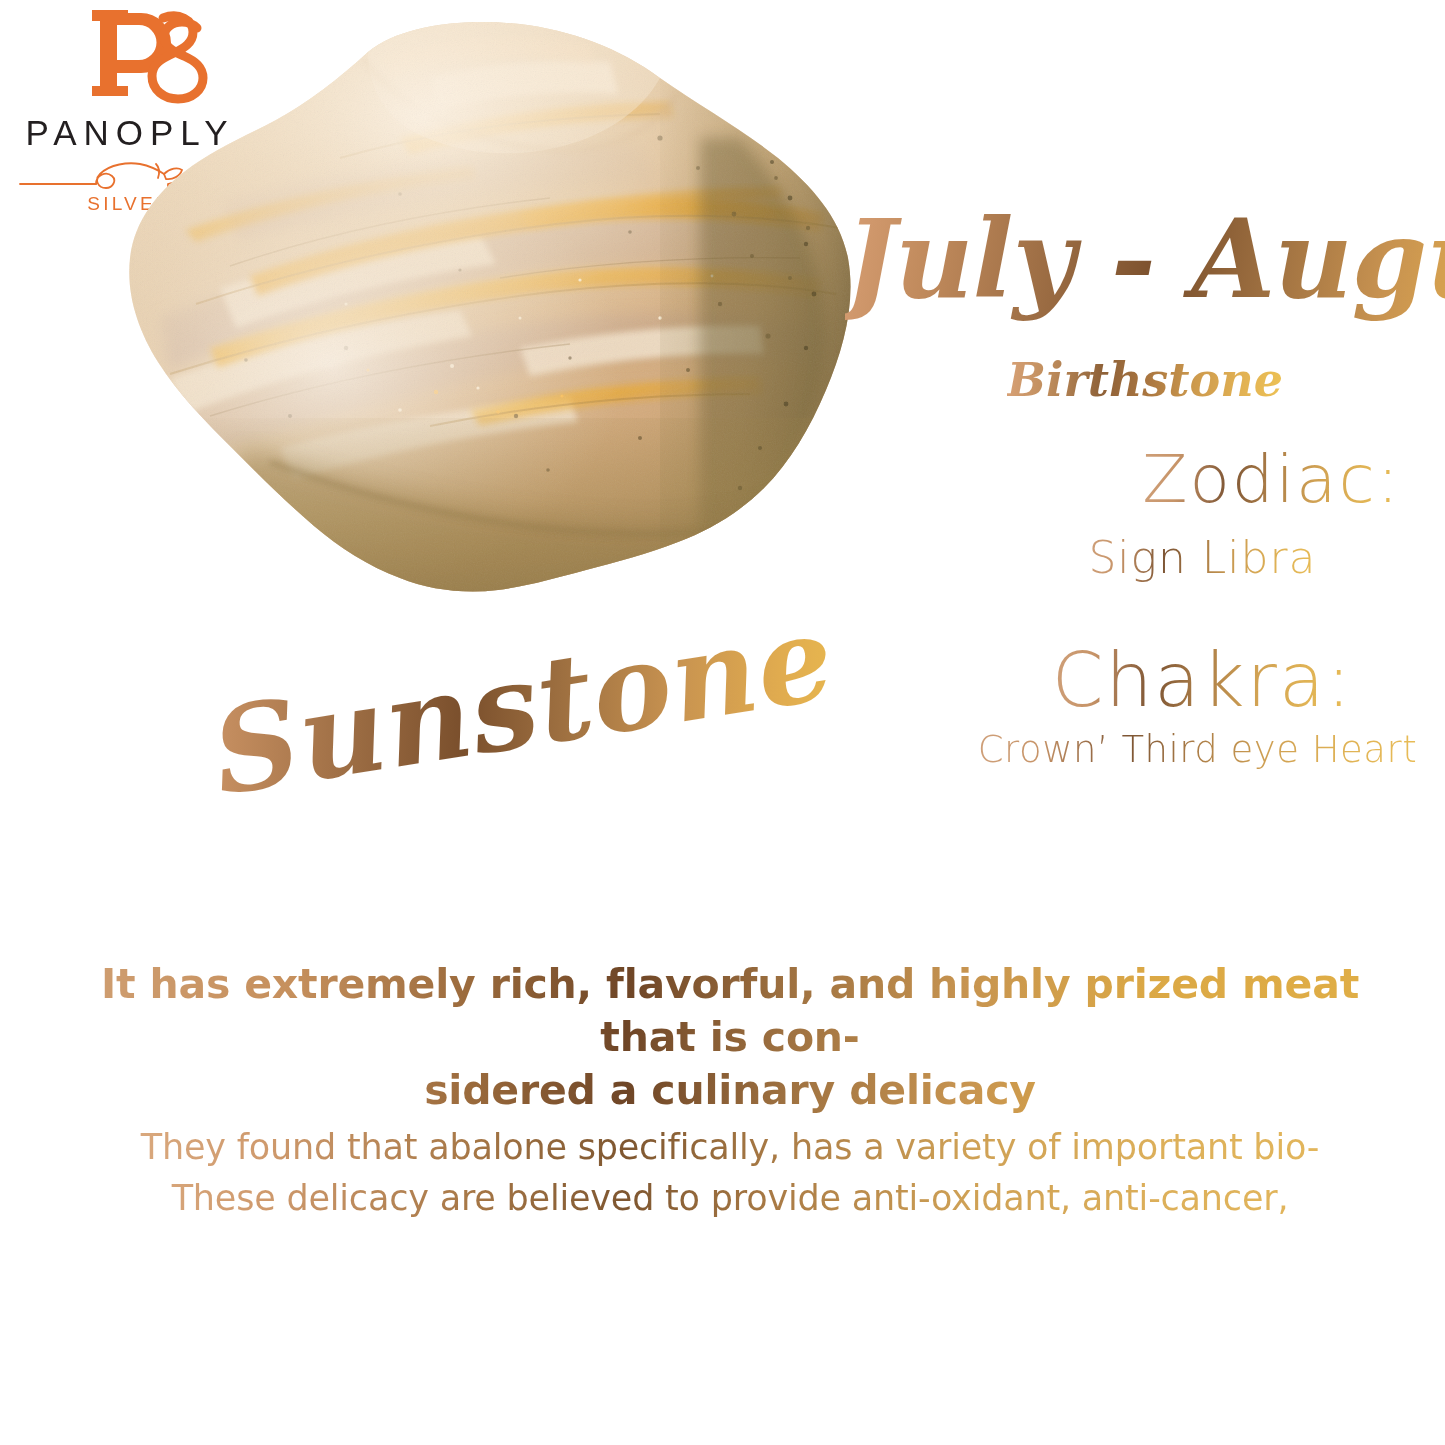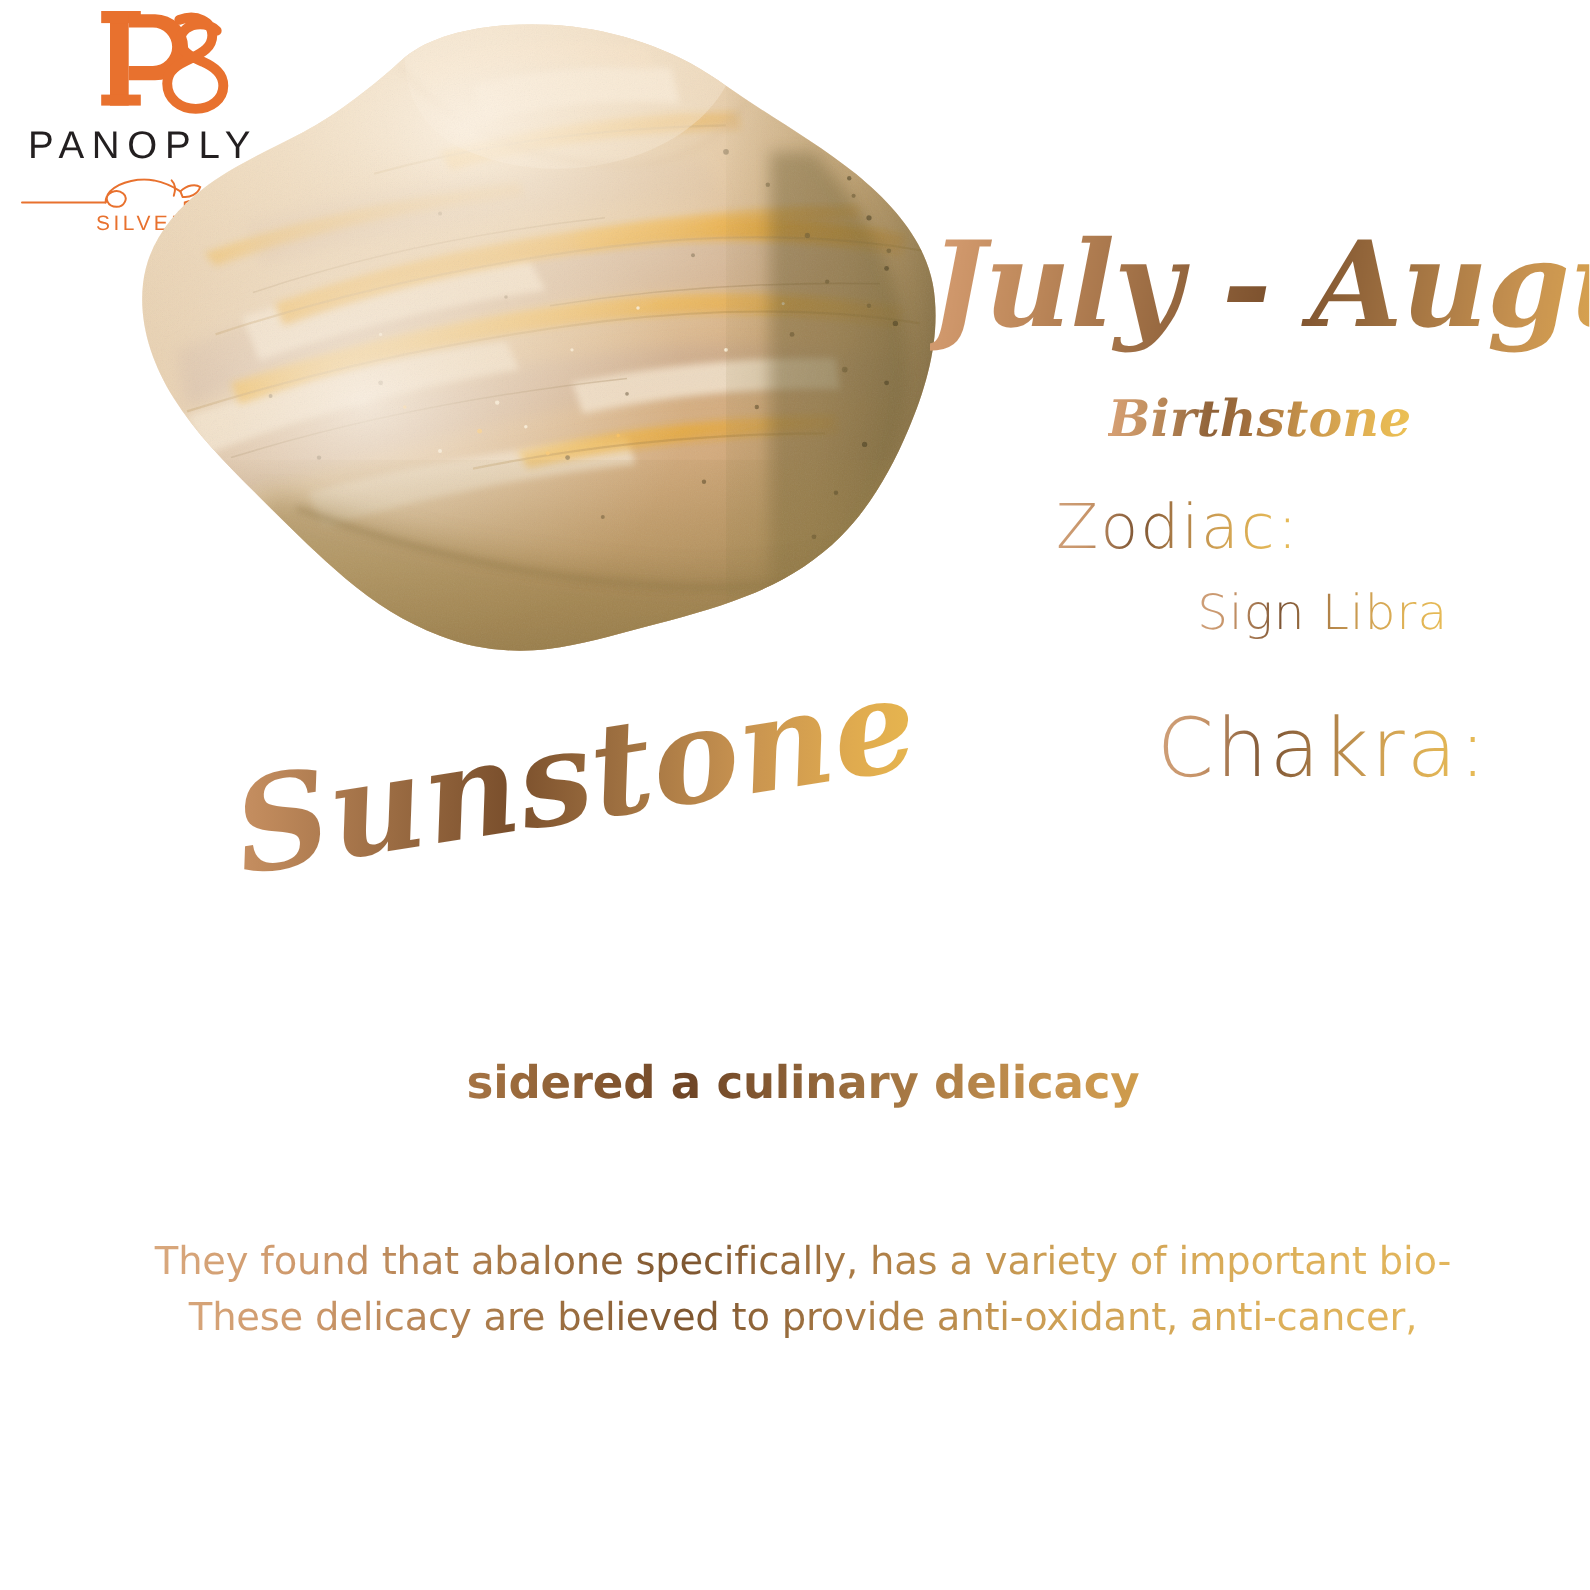--- a/index.html
+++ b/index.html
@@ -72,24 +72,24 @@
   .title-birthstone{
     position:absolute;left:845px;top:355px;width:600px;
     text-align:center;
     font-family:"DejaVu Serif", serif;
     font-style:italic;font-weight:700;
     font-size:46px;line-height:50px;
     white-space:nowrap;
   }
 
   .label-zodiac{
-    position:absolute;left:960px;top:440px;width:485px;
-    text-align:left;
-    font-family:"DejaVu Sans", sans-serif;
-    font-weight:300;font-size:56px;line-height:80px;
+    position:absolute;left:916px;top:440px;width:485px;
+    text-align:right;
+    font-family:"DejaVu Sans", sans-serif;
+    font-weight:300;font-size:66px;line-height:80px;
     letter-spacing:2px;
   }
   .value-zodiac{
     position:absolute;left:960px;top:533px;width:485px;
     text-align:center;
     font-family:"DejaVu Sans", sans-serif;
     font-weight:300;font-size:44px;line-height:50px;
     letter-spacing:1px;
   }
   .label-chakra{
@@ -400,26 +400,30 @@
   <div class="label-zodiac">
     <span class="gold-light">Zodiac:</span>
   </div>
   <div class="value-zodiac">
     <span class="gold-light">Sign Libra</span>
   </div>
 
   <div class="label-chakra">
     <span class="gold-light">Chakra:</span>
   </div>
+  <div class="value-chakra">
+    <span class="gold-light">Crown’ Third eye Heart</span>
+  </div>
 
   <div class="sunstone">
     <span class="gold-grad">Sunstone</span>
   </div>
 
   <div class="headline">
+    <span class="body-grad">It has extremely rich, flavorful, and highly prized meat that is con-</span>
     <span class="body-grad">sidered a culinary delicacy</span>
   </div>
 
   <div class="paragraph">
     <span class="para-grad">They found that abalone specifically, has a variety of important bio-</span>
     <span class="para-grad">These delicacy are believed to provide anti-oxidant, anti-cancer,</span>
   </div>
 
 </div>
 

